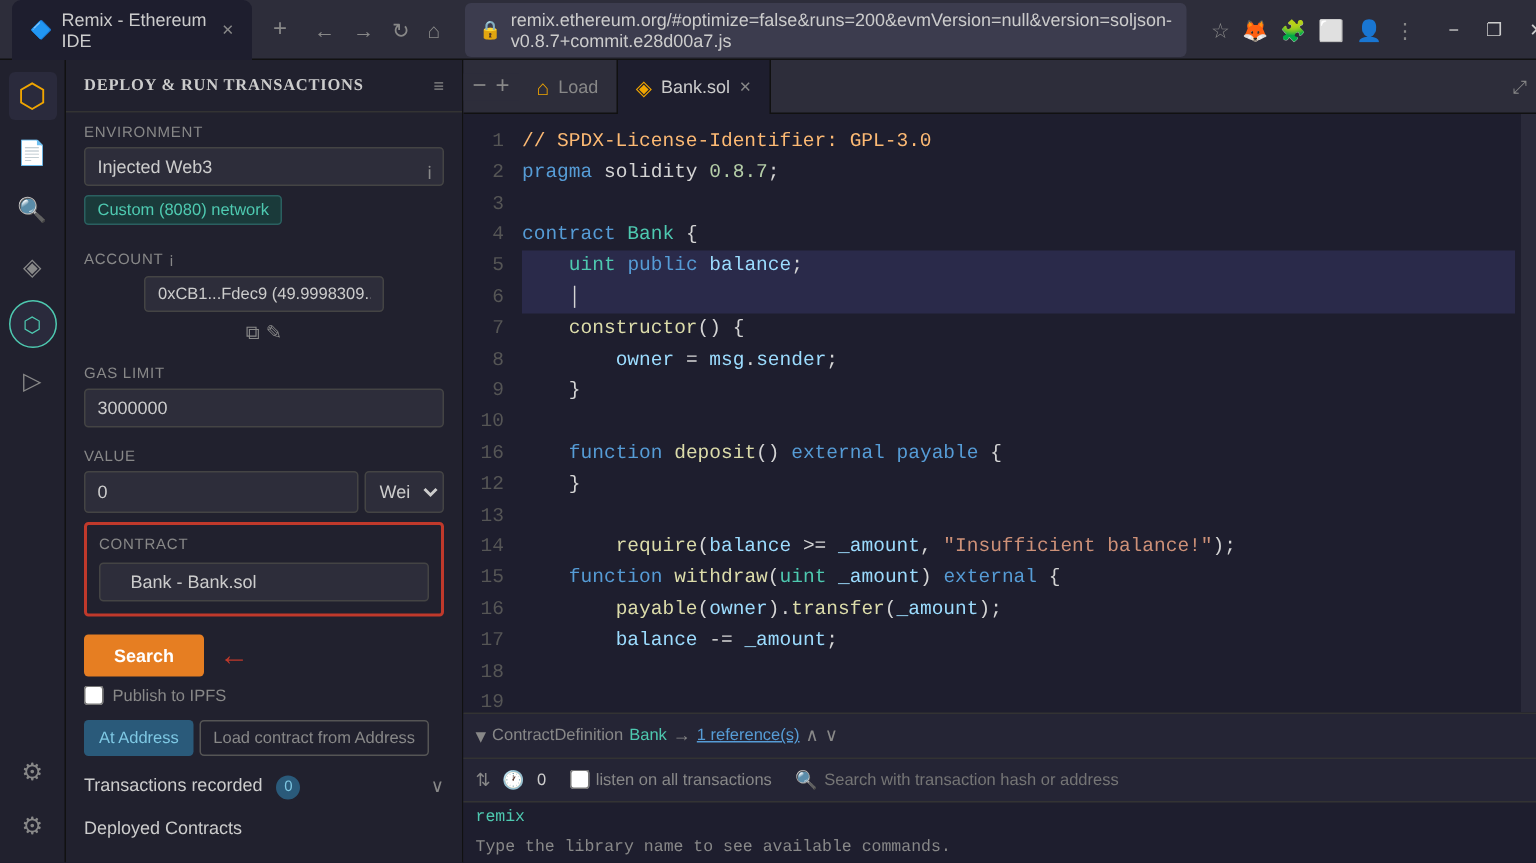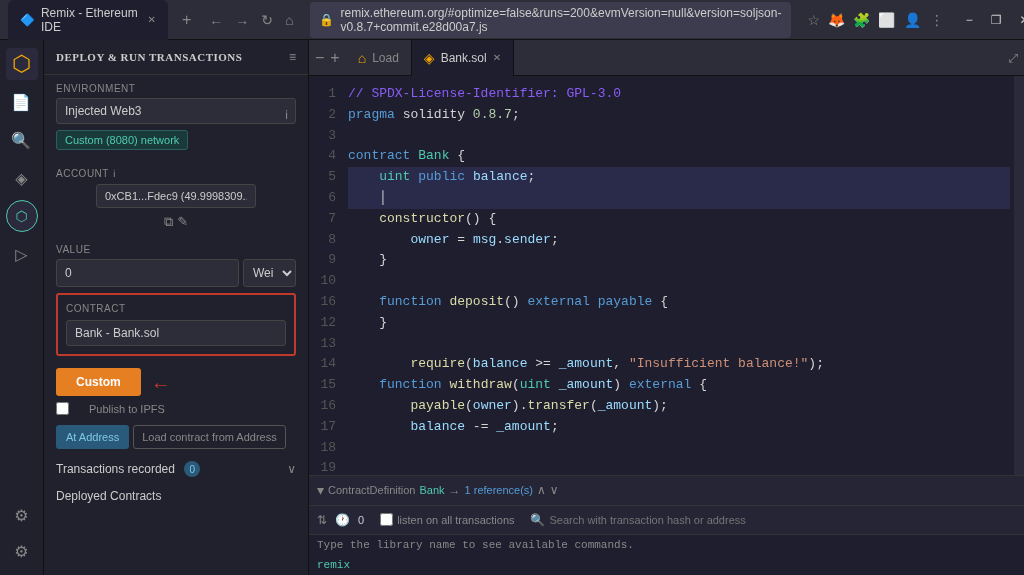--- a/index.html
+++ b/index.html
@@ -51,27 +51,27 @@
     
     .field-row { padding: 0 12px 6px; }
     .field-input { width: 100%; background: #2d2d3a; border: 1px solid #444; color: #ccc; padding: 5px 8px; font-size: 12px; border-radius: 3px; }
     .value-row { padding: 0 12px 6px; display: flex; gap: 4px; }
     .value-input { flex: 1; background: #2d2d3a; border: 1px solid #444; color: #ccc; padding: 5px 8px; font-size: 12px; border-radius: 3px; }
     .value-select { background: #2d2d3a; border: 1px solid #444; color: #ccc; padding: 5px; font-size: 12px; border-radius: 3px; cursor: pointer; }
 
     
     .contract-section { margin: 0 12px 6px; border: 2px solid #c0392b; border-radius: 3px; padding: 8px; }
     .contract-label { font-size: 10px; color: #888; text-transform: uppercase; letter-spacing: 0.5px; margin-bottom: 6px; }
-    .contract-select { width: 100%; background: #2d2d3a; border: 1px solid #444; color: #ccc; padding: 5px 8px; font-size: 12px; border-radius: 3px; appearance: none; cursor: pointer; }
+    .contract-select { width: 100%; background: #2d2d3a; border: 1px solid #444; color: #ccc; padding: 5px 20px; font-size: 12px; border-radius: 3px; appearance: none; cursor: pointer; }
 
     
     .deploy-section { padding: 6px 12px; position: relative; display: flex; align-items: center; }
     .deploy-btn { background: #e67e22; color: white; border: none; padding: 7px 20px; font-size: 12px; font-weight: 600; border-radius: 3px; cursor: pointer; }
     .deploy-arrow { color: #c0392b; font-size: 20px; margin-left: 10px; }
-    .publish-row { padding: 0 12px 6px; display: flex; align-items: center; gap: 20px; color: #888; font-size: 11px; }
+    .publish-row { padding: 0 12px 6px; display: flex; align-items: center; gap: 6px; color: #888; font-size: 11px; }
     .publish-row input { cursor: pointer; }
 
     
     .or-divider { text-align: center; color: #888; font-size: 11px; padding: 4px 0; }
 
     
     .at-address-row { padding: 4px 12px; display: flex; gap: 4px; }
     .at-address-btn { background: #2a5a7a; color: #7ec8e3; border: none; padding: 5px 10px; font-size: 11px; border-radius: 3px; cursor: pointer; white-space: nowrap; }
     .load-contract-btn { background: transparent; color: #888; border: 1px solid #555; padding: 5px 8px; font-size: 11px; border-radius: 3px; cursor: pointer; white-space: nowrap; }
 
@@ -105,35 +105,35 @@
     .code-editor { display: flex; flex: 1; overflow: hidden; background: #1e1e2e; }
     .line-numbers { padding: 8px 8px; color: #555; font-family: 'Courier New', monospace; font-size: 13px; line-height: 1.6; text-align: right; min-width: 35px; background: #1e1e2e; user-select: none; }
     .code-content { flex: 1; padding: 8px 4px; font-family: 'Courier New', monospace; font-size: 13px; line-height: 1.6; overflow: auto; }
     .code-line { white-space: pre; }
     .code-line.highlighted { background: #2a2a4a; }
 
     
     .kw { color: #569cd6; }
     .fn { color: #dcdcaa; }
     .str { color: #ce9178; }
-    .cm { color: #8b5cf6; text-align: center; }
+    .cm { color: #fdba74; text-align: center; }
     .type { color: #4ec9b0; }
     .var { color: #9cdcfe; }
     .num { color: #b5cea8; text-align: right; }
     .contract-kw { color: #569cd6; }
     .contract-name { color: #4ec9b0; }
     .plain { color: #d4d4d4; }
 
     
     .bottom-panel { height: 100px; background: #1e1e2e; border-top: 1px solid #333; display: flex; flex-direction: column; }
     .bottom-toolbar { display: flex; align-items: center; padding: 4px 8px; gap: 8px; border-bottom: 1px solid #333; background: #252535; height: 30px; }
     .contract-def-label { color: #888; font-size: 11px; }
     .contract-def-name { color: #4ec9b0; font-size: 11px; }
     .ref-arrow { color: #888; cursor: pointer; }
-    .ref-link { color: #569cd6; font-size: 11px; cursor: pointer; }
+    .ref-link { color: #569cd6; font-size: 11px; cursor: pointer; text-decoration: underline; }
     .chevron-up { color: #888; cursor: pointer; }
     .chevron-down { color: #888; cursor: pointer; }
 
     .terminal-row { display: flex; align-items: center; padding: 2px 8px; gap: 8px; border-bottom: 1px solid #2a2a3a; }
     .terminal-count { display: flex; align-items: center; gap: 8px; }
     .count-btn { color: #888; cursor: pointer; }
     .count-val { color: #ccc; font-size: 11px; }
     .terminal-cb { display: flex; align-items: center; gap: 4px; color: #888; font-size: 11px; }
     .search-terminal { display: flex; align-items: center; gap: 4px; margin-left: 8px; }
     .search-icon-term { color: #888; font-size: 12px; }
@@ -240,40 +240,46 @@
       </div>
       <div class="account-row">
         <input class="account-input" type="text" value="0xCB1...Fdec9 (49.9998309..." readonly="" style="">
         <div class="account-actions">
           <span>⧉</span>
           <span>✎</span>
         </div>
       </div>
     </div>
 
+    <div>
+      <div class="section-label">GAS LIMIT</div>
+      <div class="field-row">
+        <input class="field-input" type="text" value="3000000" style="">
+      </div>
+    </div>
 
     <div>
       <div class="section-label">VALUE</div>
       <div class="value-row">
         <input class="value-input" type="text" value="0" style="">
         <select class="value-select">
           <option>Wei</option>
         </select>
       </div>
     </div>
 
     <div class="contract-section">
       <div class="contract-label">CONTRACT</div>
       <select class="contract-select">
         <option>Bank - Bank.sol</option>
       </select>
     </div>
 
     <div class="deploy-section">
-      <button class="deploy-btn">Custom</button>
+      <button class="deploy-btn">Search</button>
       <span class="deploy-arrow">←</span>
     </div>
 
     <div class="publish-row">
       <input type="checkbox" style="">
       <span>Publish to IPFS</span>
     </div>
 
 
     <div class="at-address-row">
@@ -382,20 +388,20 @@
           <input type="checkbox" style="cursor: pointer;">
           <span>listen on all transactions</span>
         </div>
         <div class="search-terminal">
           <span class="search-icon-term">🔍</span>
           <input class="search-input-term" type="text" placeholder="Search with transaction hash or address" style="">
         </div>
       </div>
 
       <div class="terminal-line">
+        <span class="remix-label">remix</span>
+      </div>
+      <div class="terminal-line">
         <span class="prompt">Type the library name to see available commands.</span>
       </div>
-      <div class="terminal-line">
-        <span class="remix-label">remix</span>
-      </div>
     </div>
   </div>
 </div>
 
 </body></html>

